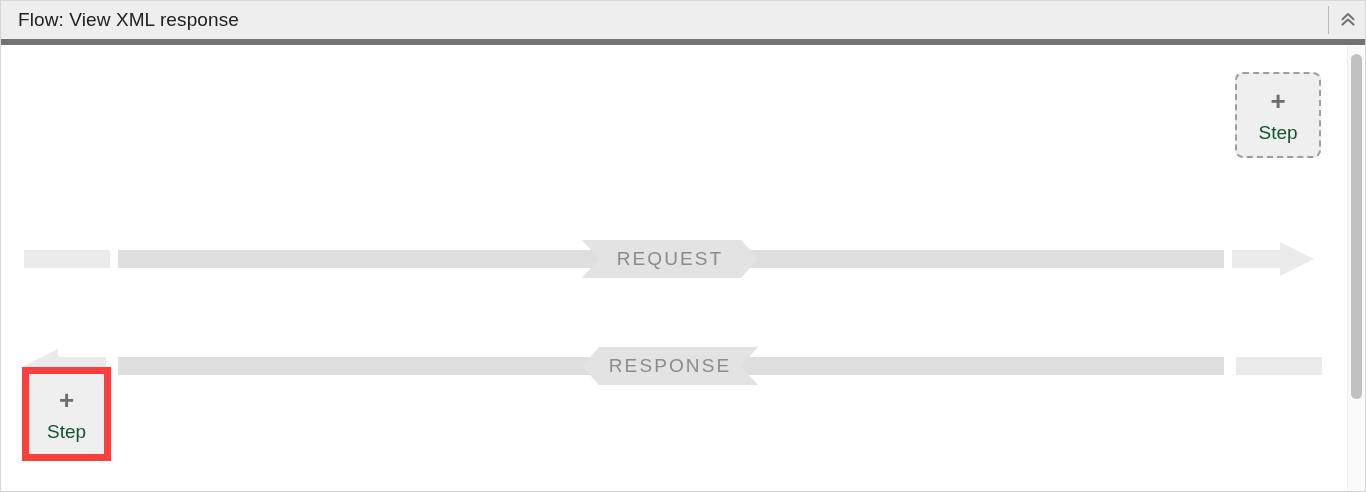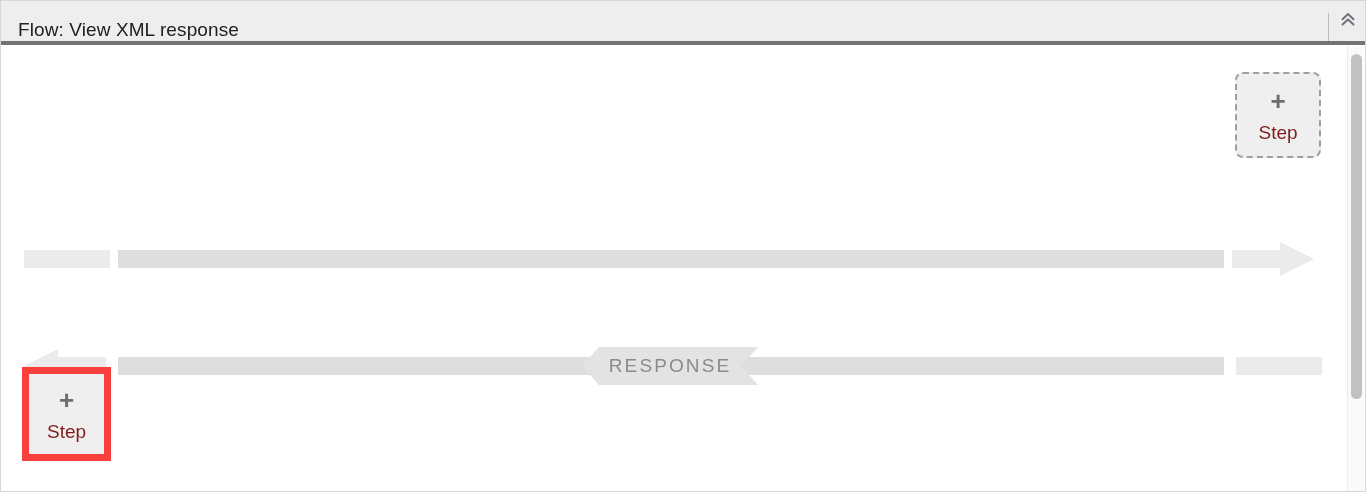--- a/index.html
+++ b/index.html
@@ -24,23 +24,23 @@
 
   
   .flow-header {
     position: absolute;
     left: 0;
     top: 0;
     width: 1366px;
     height: 44px;
     box-sizing: border-box;
     background: #eeeeee;
-    border-bottom: 4px solid #737373;
-    display: flex;
-    align-items: flex-end;
+    border-bottom: 6px solid #737373;
+    display: flex;
+    align-items: center;
   }
   .flow-title {
     margin-left: 17px;
     font-size: 19px;
     color: #212121;
     letter-spacing: 0.1px;
     white-space: nowrap;
   }
   .header-spacer { flex: 1 1 auto; }
 
@@ -95,21 +95,21 @@
   .step-plus {
     font-size: 26px;
     line-height: 1;
     color: #6d6d6d;
     font-weight: bold;
     margin-bottom: 9px;
   }
   .step-label {
     font-size: 19px;
     line-height: 1;
-    color: #7f1d1d;
+    color: #14532d;
   }
 
   
   .step-btn.dashed {
     left: 1233px;
     top: 27px;
     width: 86px;
     height: 86px;
   }
   .step-btn.dashed .step-inner {
@@ -247,20 +247,26 @@
     </div>
 
     <div class="lane request">
       <div class="stub left"></div>
       <div class="bar"></div>
       <div class="arrow-head">
         <svg width="82" height="34" viewBox="0 0 82 34">
           <path d="M0 8 L48 8 L48 0 L82 17 L48 34 L48 26 L0 26 Z" fill="#ebebeb"></path>
         </svg>
       </div>
+      <div class="banner">
+        <svg width="176" height="38" viewBox="0 0 176 38">
+          <path d="M0 0 L159 0 L176 19 L159 38 L0 38 L17 19 Z" fill="#e3e3e3"></path>
+        </svg>
+        <div class="banner-text">REQUEST</div>
+      </div>
     </div>
 
     <div class="lane response">
       <div class="stub right"></div>
       <div class="bar"></div>
       <div class="arrow-head">
         <svg width="82" height="34" viewBox="0 0 82 34">
           <path d="M82 8 L34 8 L34 0 L0 17 L34 34 L34 26 L82 26 Z" fill="#ebebeb"></path>
         </svg>
       </div>

